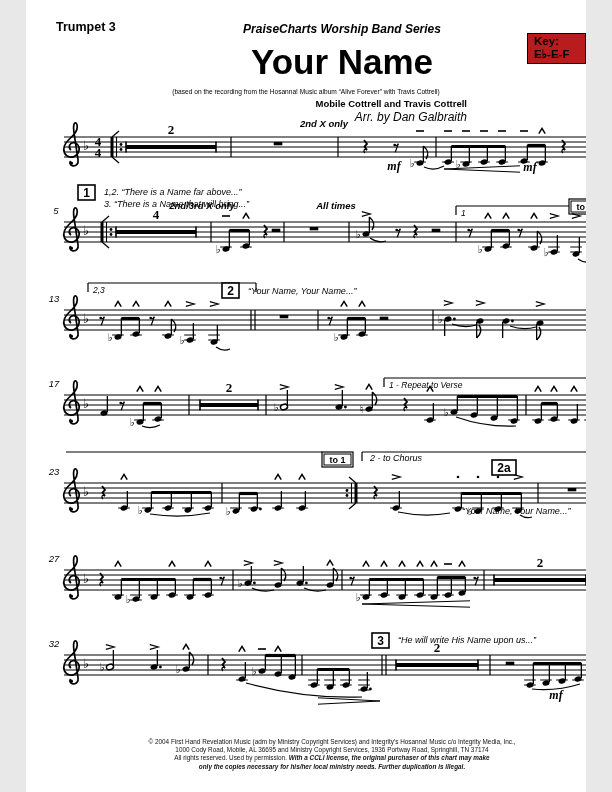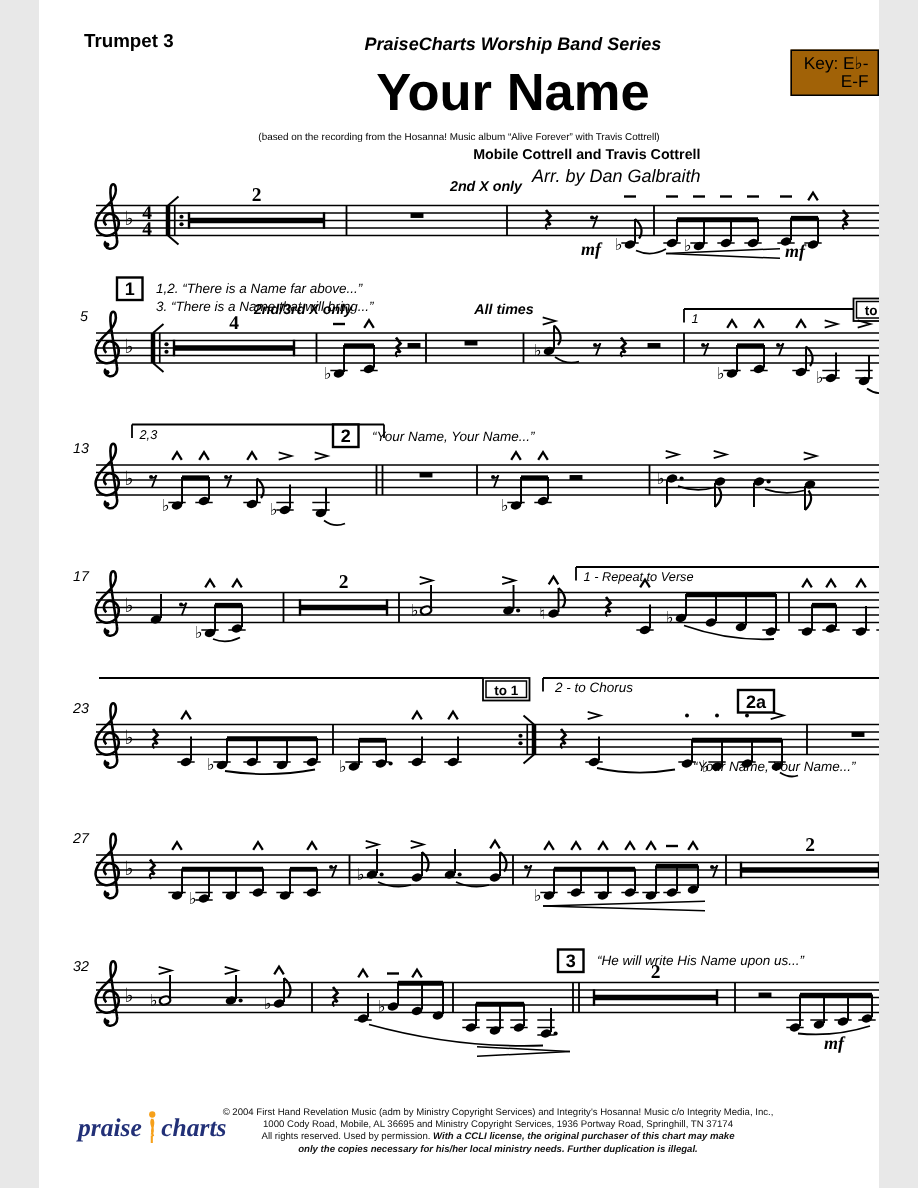--- a/index.html
+++ b/index.html
@@ -1,21 +1,21 @@
 <!DOCTYPE html>
 <html><head>
 <meta charset="utf-8">
 <style>
   html,body{margin:0;padding:0;background:#e8e8e8;}
   .page{position:relative;width:560px;height:792px;background:#ffffff;margin:0 auto;
         font-family:"Liberation Sans",sans-serif;color:#000;overflow:hidden;}
   .abs{position:absolute;}
   .part-name{left:30px;top:20px;font-size:12.5px;font-weight:bold;}
   .series{left:0;top:22px;width:100%;text-align:center;font-size:12px;font-weight:bold;font-style:italic;margin-left:36px;}
-  .key-box{left:501px;top:33px;border:1.7px solid #000;padding:1px 6px 2px 6px;font-size:11.5px;font-weight:normal;background:#a16207;text-align:right;}
+  .key-box{left:501px;top:33px;border:1.7px solid #000;padding:1px 6px 2px 6px;font-size:11.5px;font-weight:bold;background:#b91c1c;}
   .title{left:16px;top:42px;width:100%;text-align:center;font-size:35px;font-weight:bold;letter-spacing:0px;padding-left:20px;}
   .subtitle{left:0;top:88px;width:100%;text-align:center;font-size:6.6px;}
   .composers{right:119px;top:98px;text-align:right;font-size:9.5px;font-weight:bold;}
   .arranger{right:119px;top:110px;text-align:right;font-size:12px;font-style:italic;}
   .score-svg{left:0;top:0;}
   .pc-logo{left:26px;top:740px;font-family:"Liberation Serif",serif;font-style:italic;font-weight:bold;
            font-size:17px;color:#223077;display:flex;align-items:center;}
   .pc-logo svg{margin:0 1px;}
   .copyright{left:112px;top:738px;width:388px;text-align:center;font-size:6.4px;line-height:8.2px;color:#111;}
   .copyright .bi{font-weight:bold;font-style:italic;}
@@ -697,28 +697,20 @@
         <line x1="546.2" y1="25" x2="557.8" y2="25" stroke="#000" stroke-width="1"></line>
         <ellipse cx="552" cy="24" rx="3.6" ry="2.65" transform="rotate(-18 552 24)" fill="#000"></ellipse>
         <line x1="555.35" y1="23" x2="555.35" y2="8" stroke="#000" stroke-width="1.3"></line>
         <line x1="507.35" y1="8.5" x2="555.35" y2="8.5" stroke="#000" stroke-width="3.2"></line>
         <path d="M506,34 Q530,36.5 554,29" stroke="#000" stroke-width="1.2" fill="none"></path>
         <text x="530" y="44" font-size="12" fill="#000" text-anchor="middle" font-family="&quot;Liberation Serif&quot;,serif" font-weight="bold" font-style="italic">mf</text>
         <line x1="578" y1="0" x2="578" y2="20" stroke="#000" stroke-width="1.2"></line>
       </g>
     </svg>
 
-  <div class="abs pc-logo">
-    <span>praise</span>
-    <svg width="11" height="24" viewBox="0 0 11 24">
-      <circle cx="5.5" cy="3" r="2.1" fill="#f6a01a"></circle>
-      <path d="M5.5,6 C3,9.5 8,12 5,16.5 M5.5,6 C8,9.5 3.5,13 6.2,17.5 M5.2,17 L5.2,22" stroke="#f6a01a" stroke-width="1.4" fill="none"></path>
-    </svg>
-    <span>charts</span>
-  </div>
 
   <div class="abs copyright">
     <div>© 2004 First Hand Revelation Music (adm by Ministry Copyright Services) and Integrity's Hosanna! Music c/o Integrity Media, Inc.,</div>
     <div>1000 Cody Road, Mobile, AL 36695 and Ministry Copyright Services, 1936 Portway Road, Springhill, TN 37174</div>
     <div><span>All rights reserved.  Used by permission.  </span><span class="bi">With a CCLI license, the original purchaser of this chart may make</span></div>
     <div class="bi">only the copies necessary for his/her local ministry needs.  Further duplication is illegal.</div>
   </div>
 
 
 </div>

